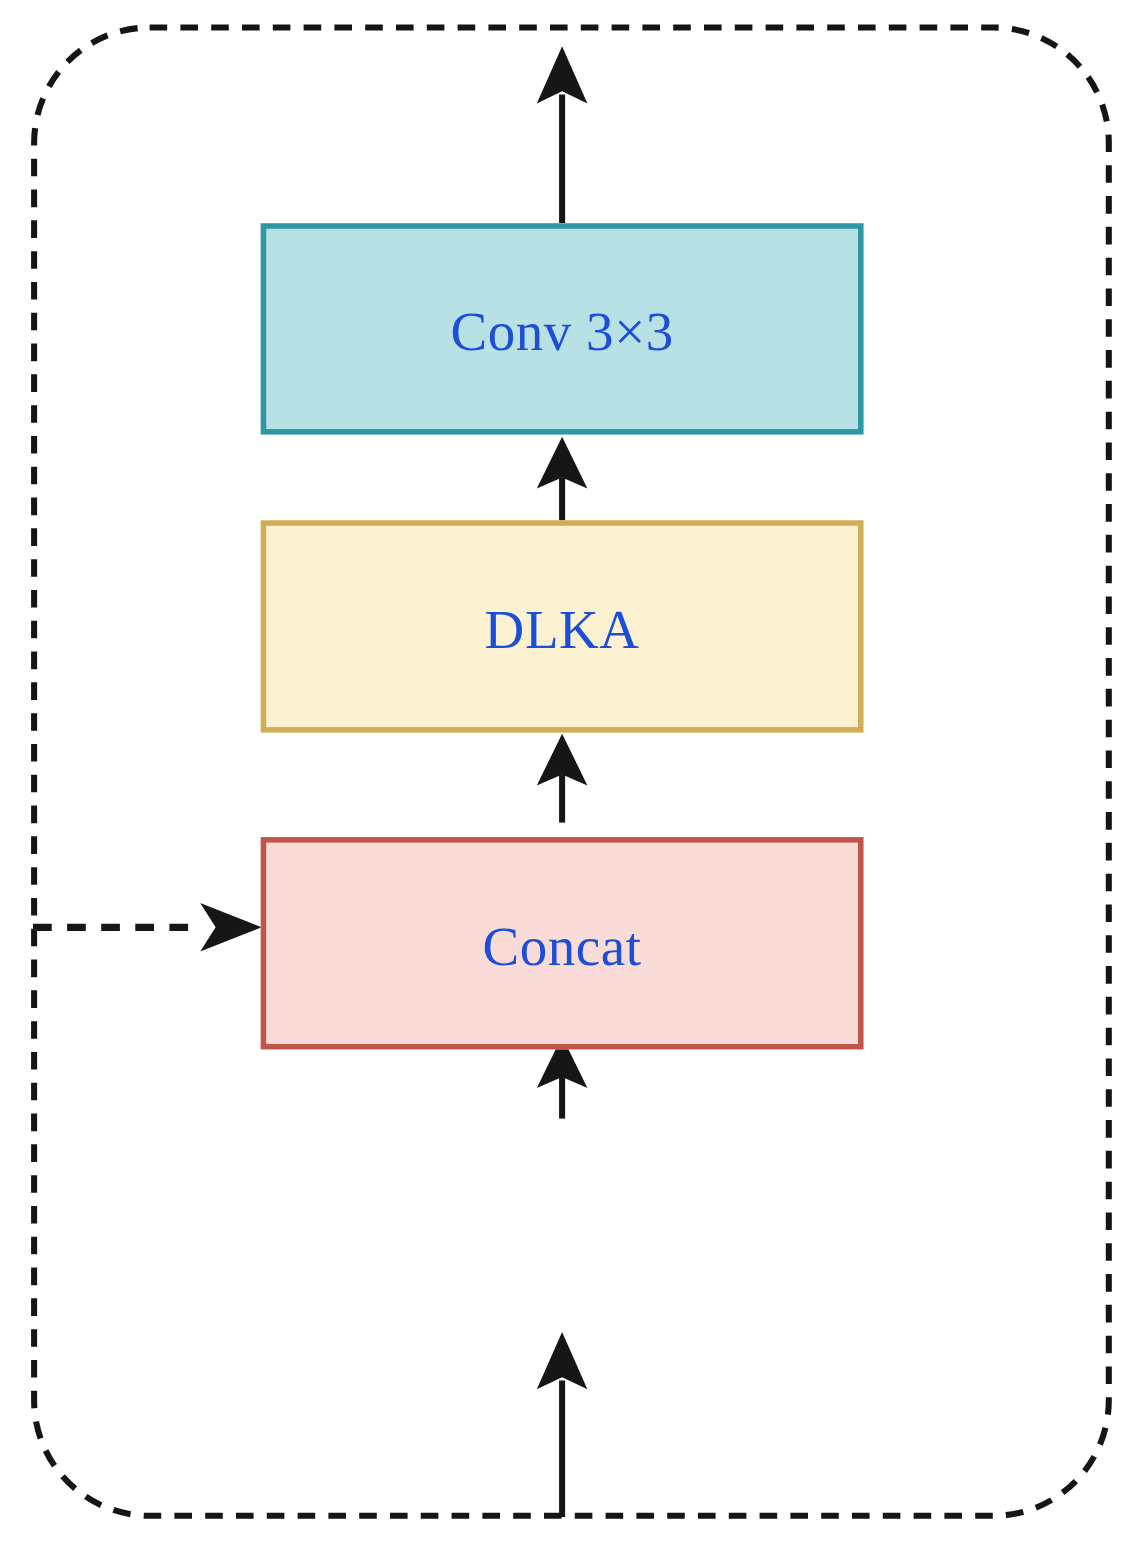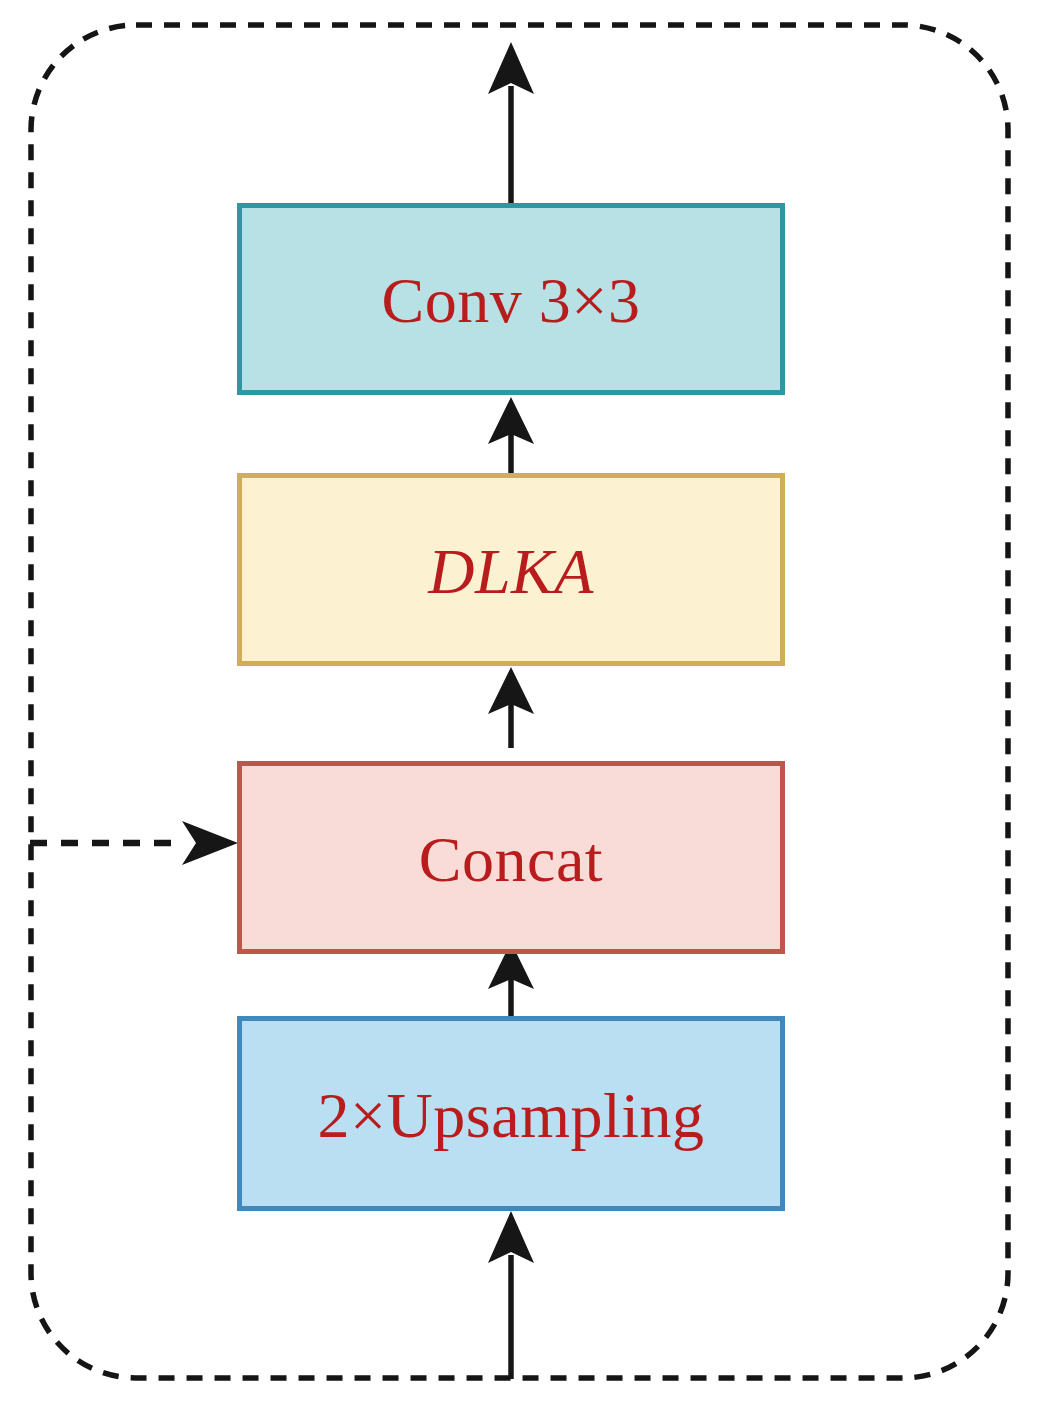--- a/index.html
+++ b/index.html
@@ -27,22 +27,22 @@
     position: absolute;
     left: 237px;
     width: 548px;
     box-sizing: border-box;
     border: 5px solid #888;
     display: flex;
     align-items: center;
     justify-content: center;
   }
   .node-label {
-    font-size: 64px;
-    color: #b91c1c;
+    font-size: 50px;
+    color: #1d4ed8;
     letter-spacing: 0.5px;
     white-space: nowrap;
     line-height: 1;
     padding-top: 4px;
   }
   .node-conv   { top: 203px;  height: 192px; }
   .node-dlka   { top: 473px;  height: 193px; }
   .node-concat { top: 747px;  height: 193px; }
   .node-ups    { top: 1016px; height: 195px; }
   .arrow {
@@ -86,25 +86,22 @@
 
   <svg class="arrow" style="left:30px; top:813px;" width="210" height="60" viewBox="0 0 210 60">
     <line x1="0" y1="30" x2="155" y2="30" stroke="#161616" stroke-width="6.5" stroke-dasharray="17 14"></line>
     <polygon points="208,30 152,8 166,30 152,52" fill="#161616"></polygon>
   </svg>
 
   <div class="node node-conv" style="background-color: rgb(183, 225, 228); border-color: rgb(46, 151, 161);">
     <span class="node-label">Conv 3×3</span>
   </div>
 
-  <div class="node node-dlka" style="background-color: rgb(252, 242, 210); border-color: rgb(208, 174, 88); font-style: italic;">
+  <div class="node node-dlka" style="background-color: rgb(252, 242, 210); border-color: rgb(208, 174, 88);">
     <span class="node-label">DLKA</span>
   </div>
 
   <div class="node node-concat" style="background-color: rgb(249, 220, 216); border-color: rgb(192, 85, 75); margin-top: 14px;">
     <span class="node-label">Concat</span>
   </div>
 
-  <div class="node node-ups" style="background-color: rgb(186, 222, 242); border-color: rgb(63, 137, 189);">
-    <span class="node-label">2×Upsampling</span>
-  </div>
 
 </div>
 
 </body></html>

